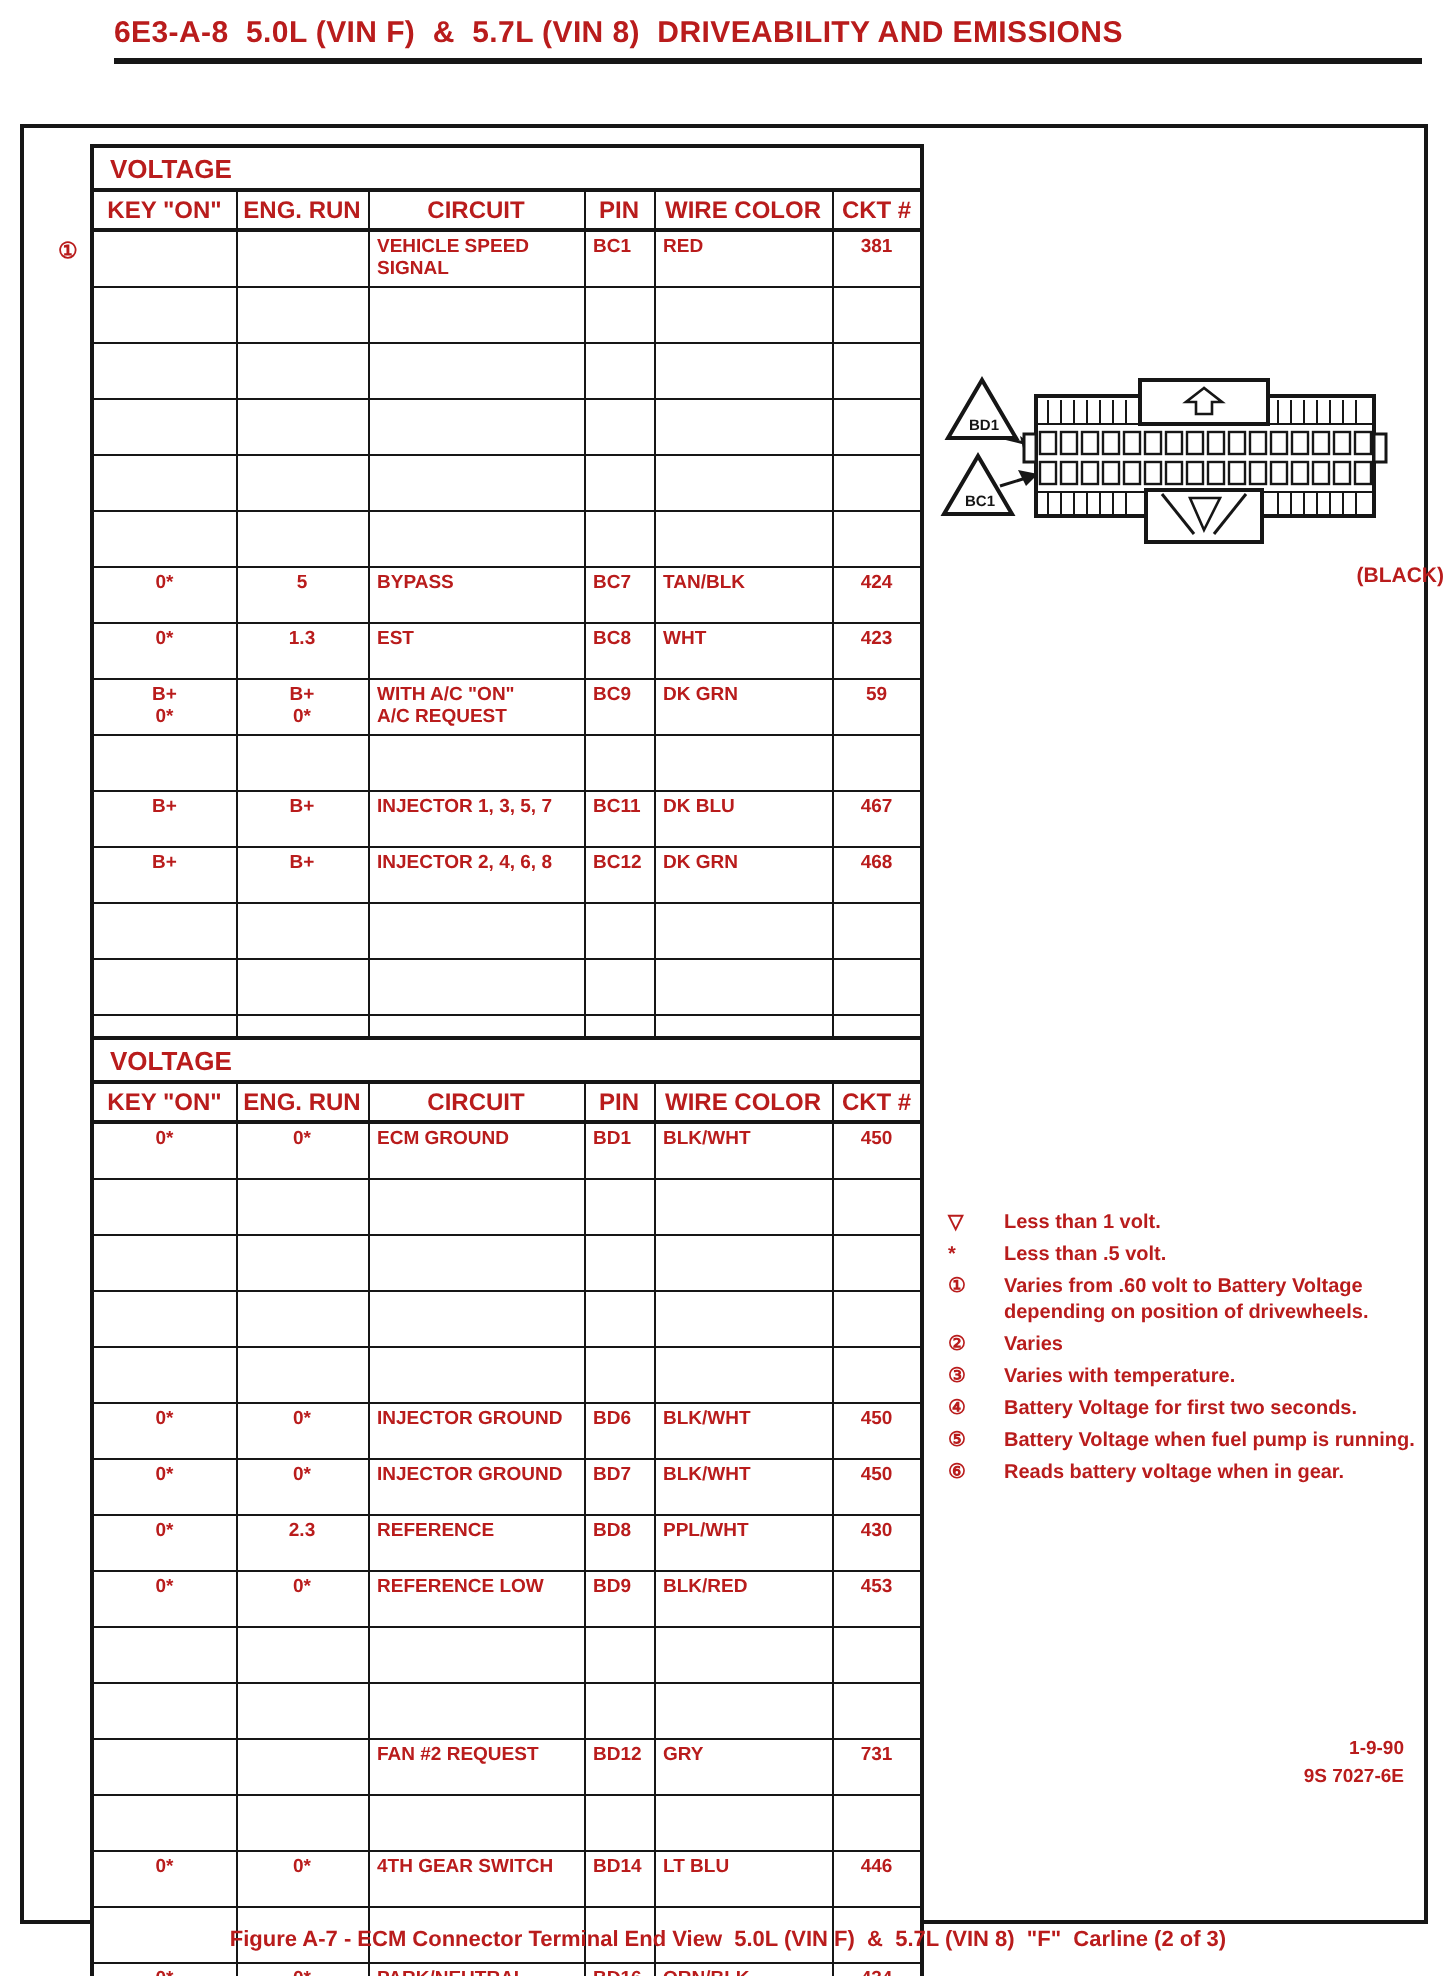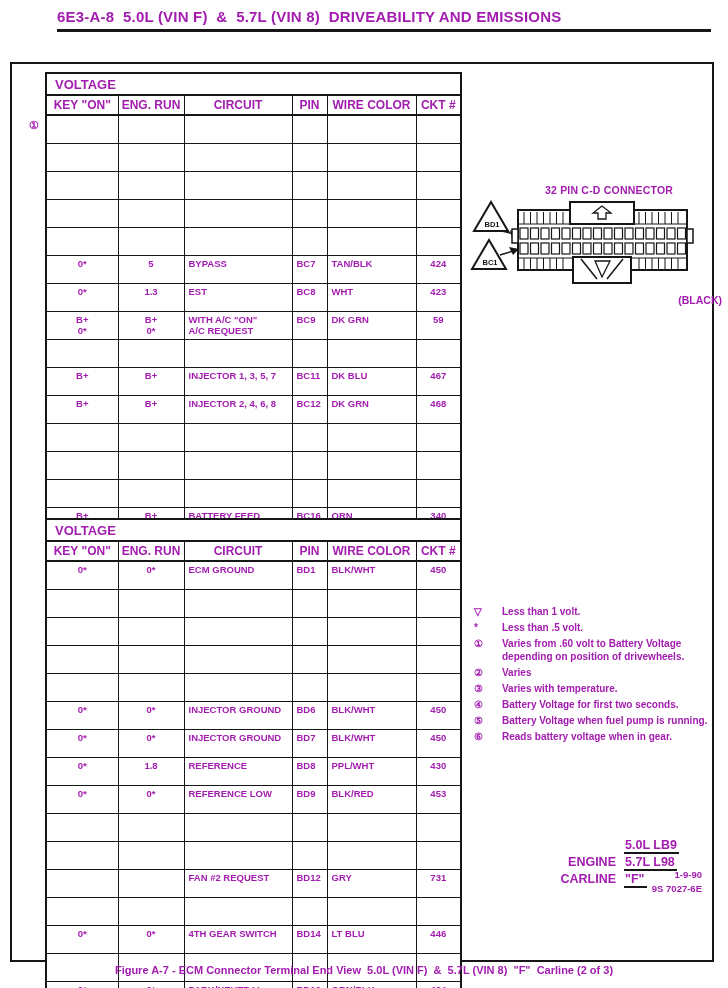--- a/index.html
+++ b/index.html
@@ -1,18 +1,18 @@
 <!DOCTYPE html>
 <html><head>
 <meta charset="utf-8">
 <style>
   html,body{margin:0;padding:0;background:#e8e8e8;}
   .page{
     position:relative;width:728px;height:988px;background:#ffffff;
-    font-family:"Liberation Sans", sans-serif;color:#a21caf;overflow:hidden;
+    font-family:"Liberation Sans", sans-serif;color:#b91c1c;overflow:hidden;
   }
   
   .doc-title{
     position:absolute;left:57px;top:8px;font-size:15px;font-weight:700;
     letter-spacing:.2px;white-space:pre;
   }
   .doc-title-rule{position:absolute;left:57px;top:29px;width:654px;height:3px;background:#161616;}
   
   .page-frame{position:absolute;left:10px;top:62px;width:700px;height:896px;border:2px solid #161616;}
   .margin-note{position:absolute;left:29px;top:119px;font-size:11px;font-weight:700;}
@@ -91,20 +91,29 @@
         <th>CIRCUIT</th>
         <th>PIN</th>
         <th>WIRE COLOR</th>
         <th>CKT #</th>
       </tr>
     </thead>
     <tbody>
         <tr>
           <td class="col-0"></td>
           <td class="col-1"></td>
+          <td class="col-2">VEHICLE SPEED
+SIGNAL</td>
+          <td class="col-3">BC1</td>
+          <td class="col-4">RED</td>
+          <td class="col-5">381</td>
+        </tr>
+        <tr>
+          <td class="col-0"></td>
+          <td class="col-1"></td>
           <td class="col-2"></td>
           <td class="col-3"></td>
           <td class="col-4"></td>
           <td class="col-5"></td>
         </tr>
         <tr>
           <td class="col-0"></td>
           <td class="col-1"></td>
           <td class="col-2"></td>
           <td class="col-3"></td>
@@ -295,21 +304,21 @@
         <tr>
           <td class="col-0">0*</td>
           <td class="col-1">0*</td>
           <td class="col-2">INJECTOR GROUND</td>
           <td class="col-3">BD7</td>
           <td class="col-4">BLK/WHT</td>
           <td class="col-5">450</td>
         </tr>
         <tr>
           <td class="col-0">0*</td>
-          <td class="col-1">1.8</td>
+          <td class="col-1">2.3</td>
           <td class="col-2">REFERENCE</td>
           <td class="col-3">BD8</td>
           <td class="col-4">PPL/WHT</td>
           <td class="col-5">430</td>
         </tr>
         <tr>
           <td class="col-0">0*</td>
           <td class="col-1">0*</td>
           <td class="col-2">REFERENCE LOW</td>
           <td class="col-3">BD9</td>
@@ -370,21 +379,20 @@
           <td class="col-2">PARK/NEUTRAL
 (P/N) SWITCH SIG.</td>
           <td class="col-3">BD16</td>
           <td class="col-4">ORN/BLK</td>
           <td class="col-5">434</td>
         </tr>
       </tbody>
   </table>
 
   <div class="connector">
-    <div class="conn-title">32 PIN C-D CONNECTOR</div>
     <svg width="250" height="88" viewBox="0 0 250 88">
 
       <polygon points="22,3 5,32 39,32" stroke-width="2"></polygon>
       <text x="23" y="28">BD1</text>
       <polygon points="20,41 3,70 37,70" stroke-width="2"></polygon>
       <text x="21" y="66">BC1</text>
 
       <line x1="33" y1="32" x2="45" y2="35" stroke-width="1.5"></line>
       <polygon class="head" points="50,37 41,31 43,39"></polygon>
       <line x1="31" y1="56" x2="44" y2="52" stroke-width="1.5"></line>
@@ -512,34 +520,20 @@
     <div class="legend-item">
       <span class="sym">⑤</span>
       <span class="txt">Battery Voltage when fuel pump is running.</span>
     </div>
     <div class="legend-item">
       <span class="sym">⑥</span>
       <span class="txt">Reads battery voltage when in gear.</span>
     </div>
   </div>
 
-  <div class="engine-block">
-    <div class="erow">
-      <span class="elabel"></span>
-      <span class="eval">5.0L LB9</span>
-    </div>
-    <div class="erow">
-      <span class="elabel">ENGINE</span>
-      <span class="eval">5.7L L98</span>
-    </div>
-    <div class="erow">
-      <span class="elabel">CARLINE</span>
-      <span class="eval">"F"</span>
-    </div>
-  </div>
 
   <div class="date-block">
     <div>1-9-90</div>
     <div>9S 7027-6E</div>
   </div>
 
   <div class="footer-caption">Figure A-7 - ECM Connector Terminal End View  5.0L (VIN F)  &amp;  5.7L (VIN 8)  "F"  Carline (2 of 3)</div>
 
 </div>
 

